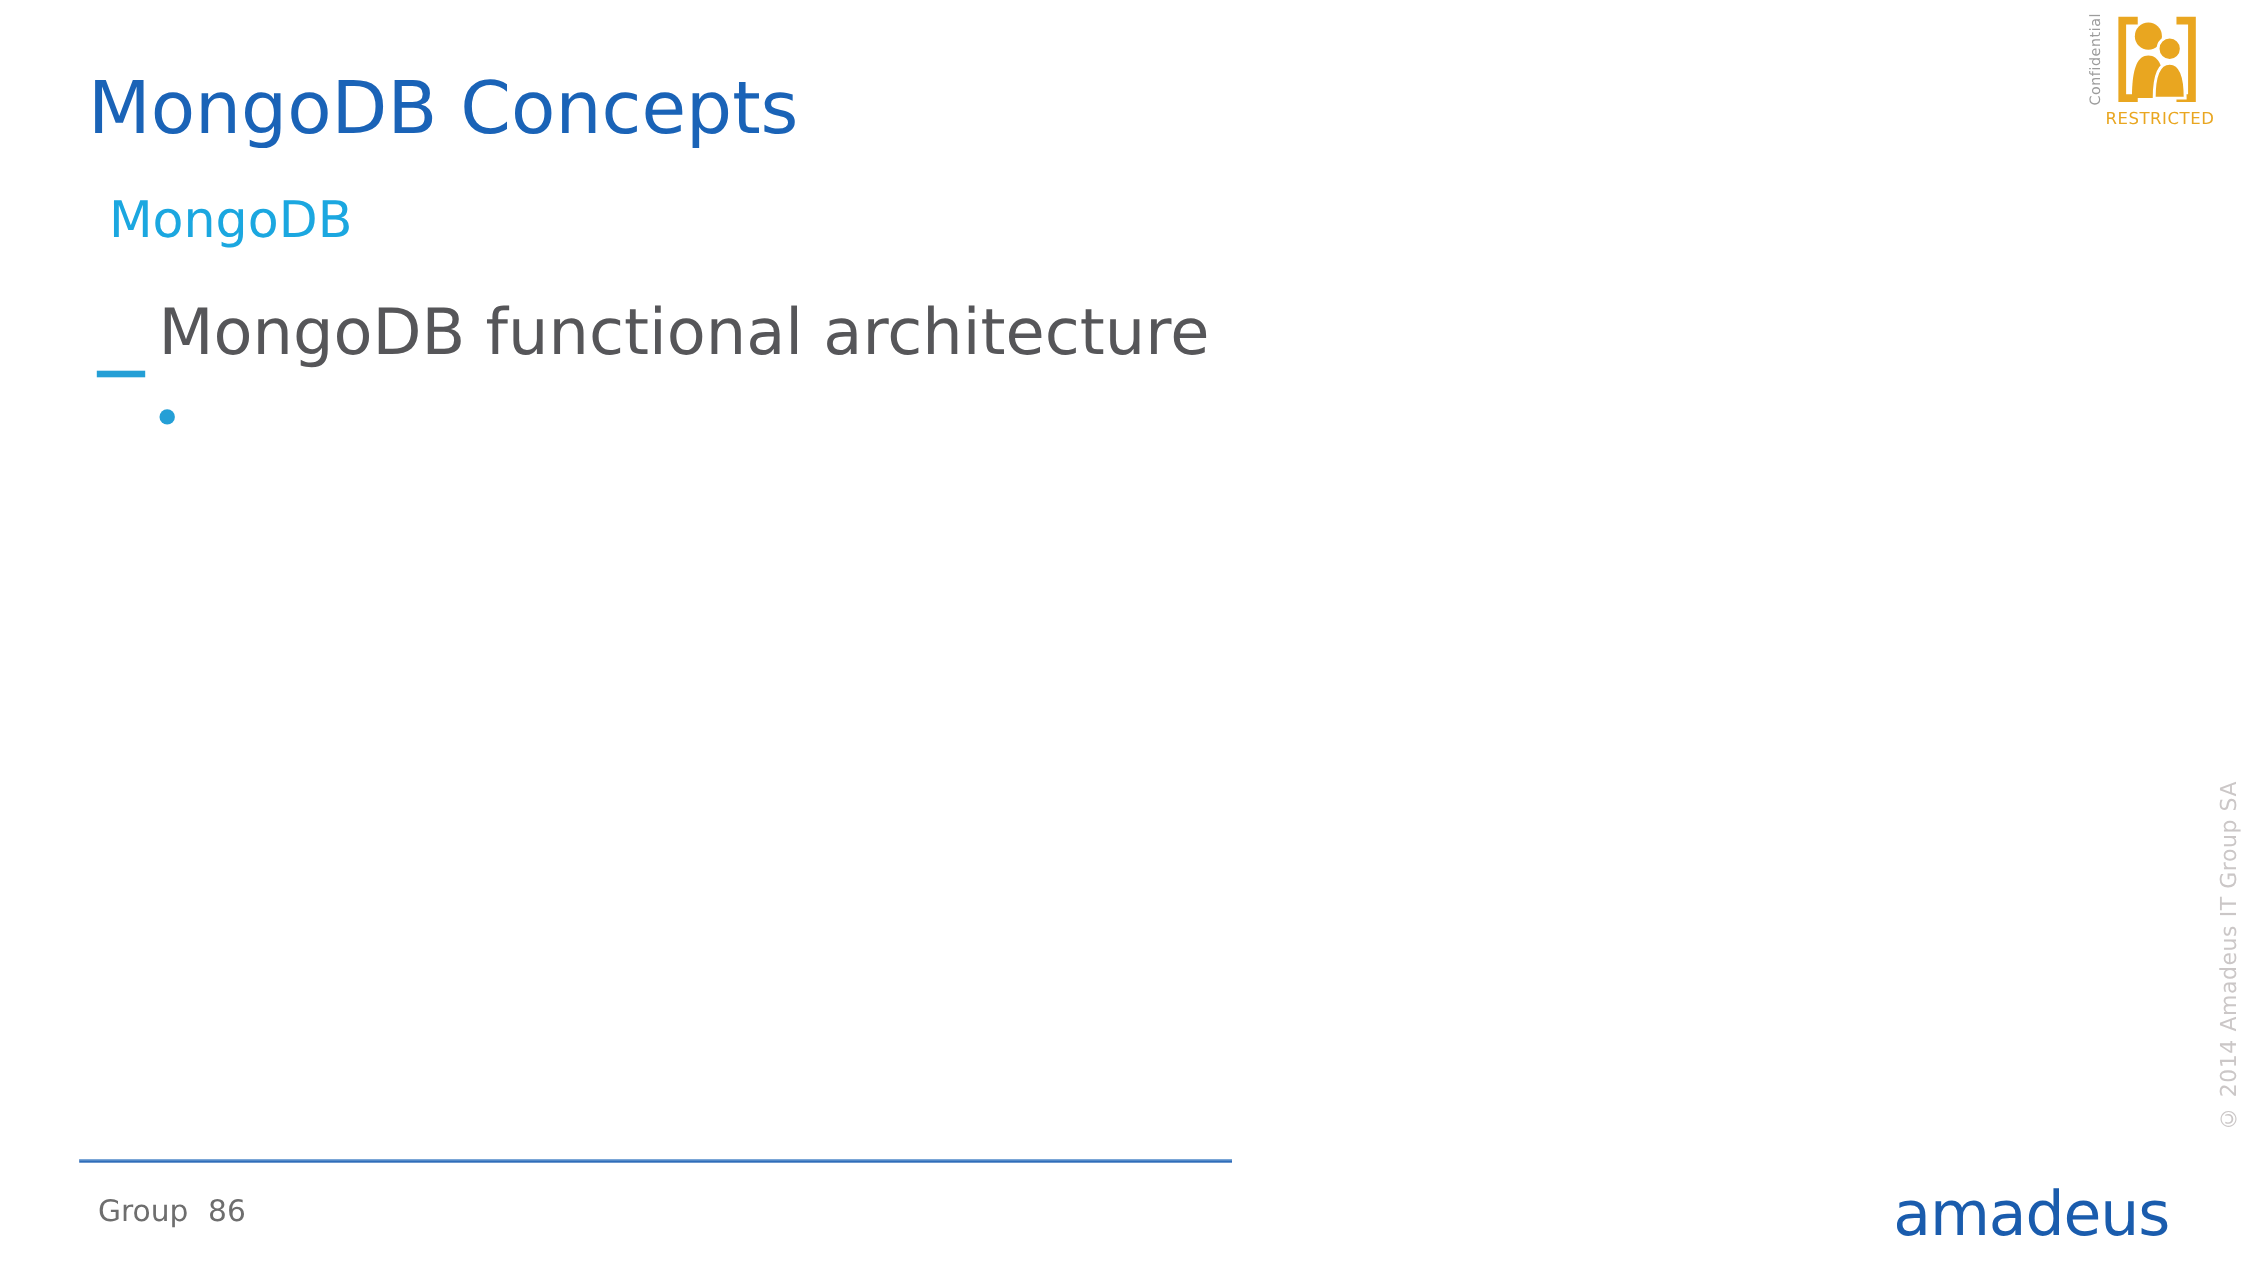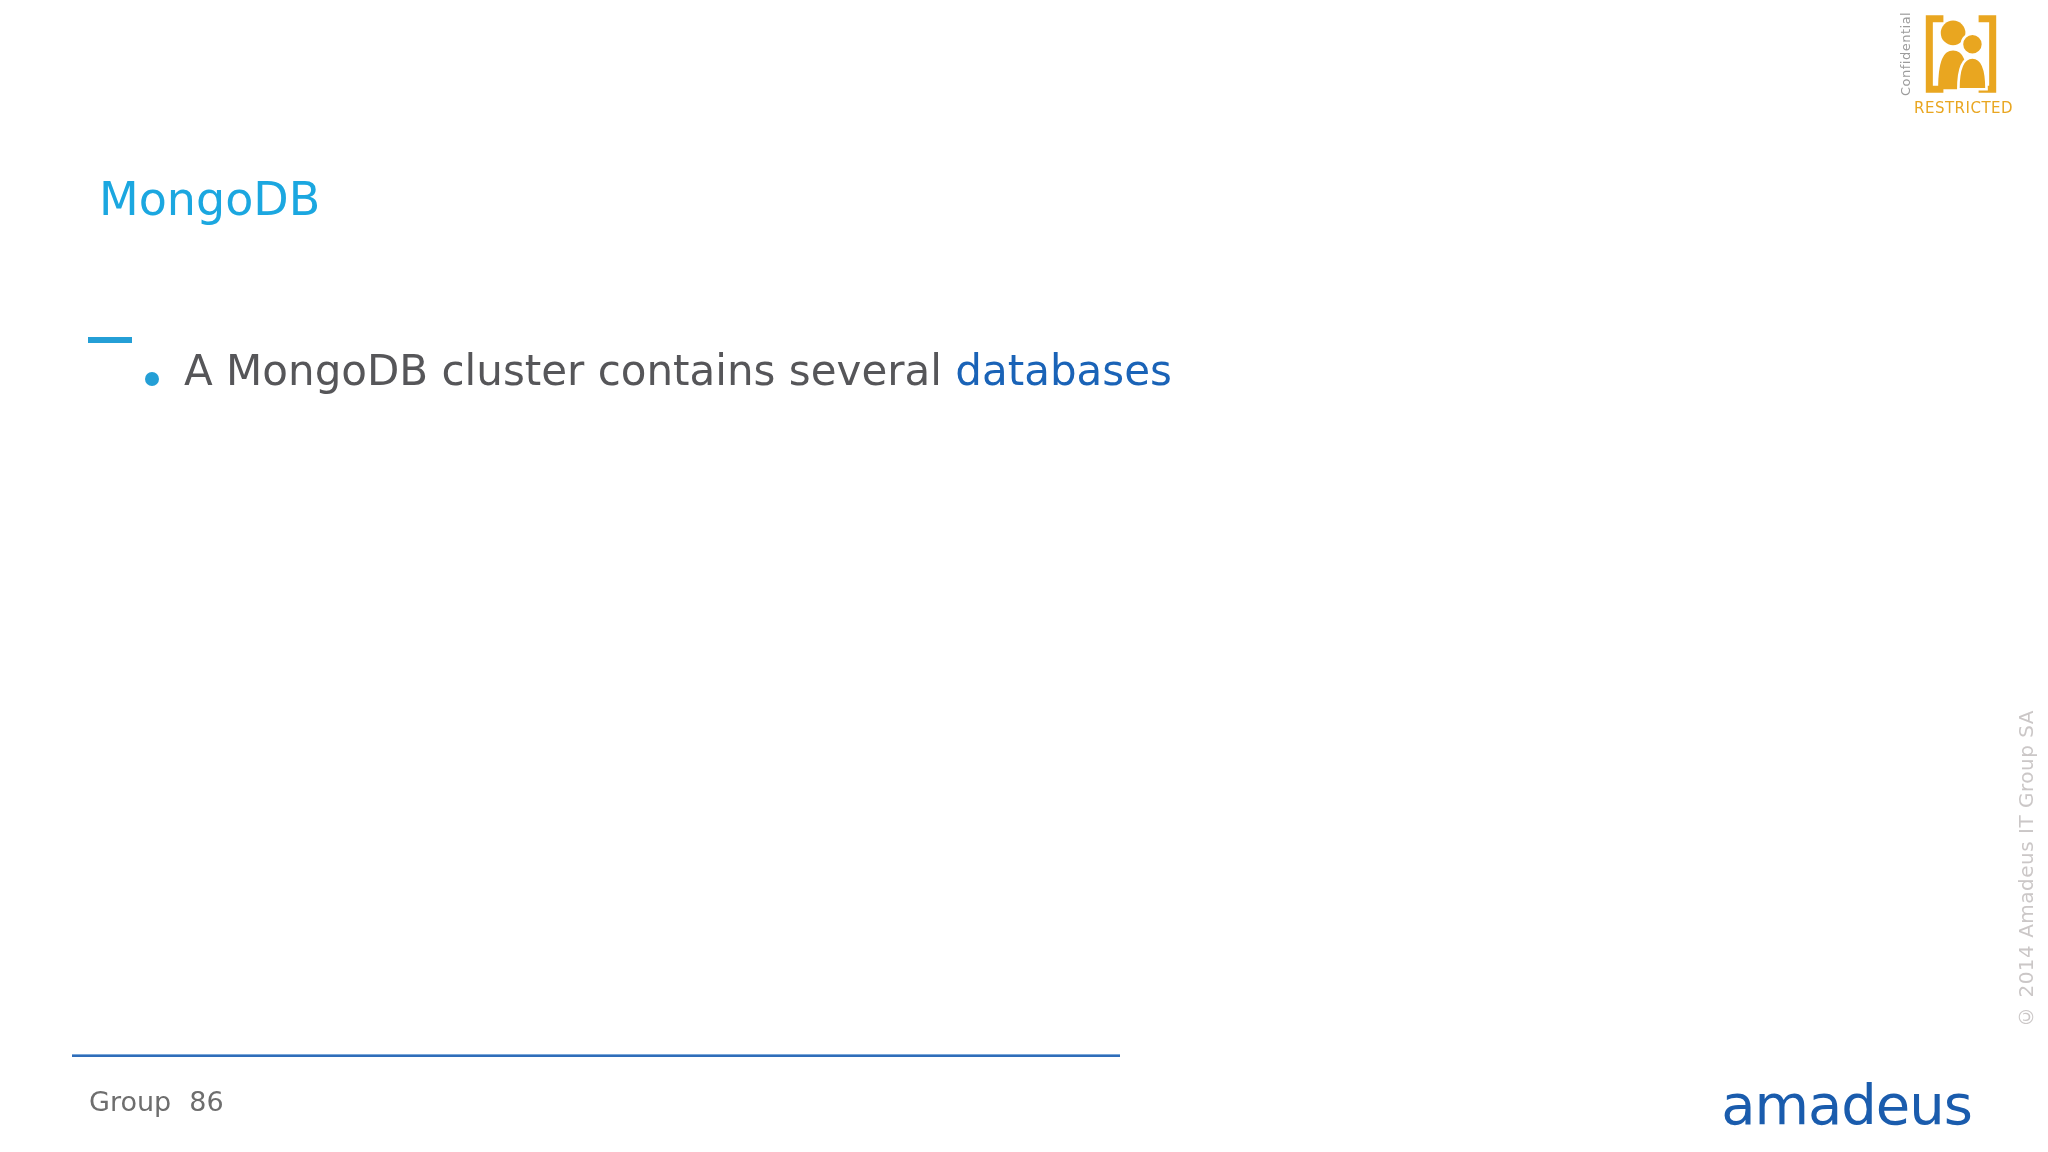--- a/index.html
+++ b/index.html
@@ -124,26 +124,27 @@
           <path d="M24 90 C24 58 30 46 41 46 C52 46 58 58 58 90 Z" fill="#e9a620"></path>
 
           <circle cx="63" cy="39" r="12" fill="#e9a620" stroke="#ffffff" stroke-width="3"></circle>
           <path d="M47 90 C47 64 53 54 63 54 C73 54 79 64 79 90 Z" fill="#e9a620" stroke="#ffffff" stroke-width="3"></path>
         </svg>
       </div>
     </div>
     <div class="badge-restricted">RESTRICTED</div>
   </div>
 
+  <h1 class="title">MongoDB Concepts</h1>
   <div class="subtitle">MongoDB</div>
 
   <div class="section-dash"></div>
+  <div class="heading">MongoDB functional architecture</div>
 
   <div class="bullet-dot"></div>
-  <div class="bullet-text"><span>A MongoDB cluster contains several</span> <span class="highlight">databases</span></div>
 
   <div class="copyright">© 2014 Amadeus IT Group SA</div>
 
   <div class="footer-line"></div>
   <div class="page-indicator"><span>Group</span><span class="page-number">86</span></div>
   <div class="logo">amadeus</div>
 
 </div>
 
 </body></html>

